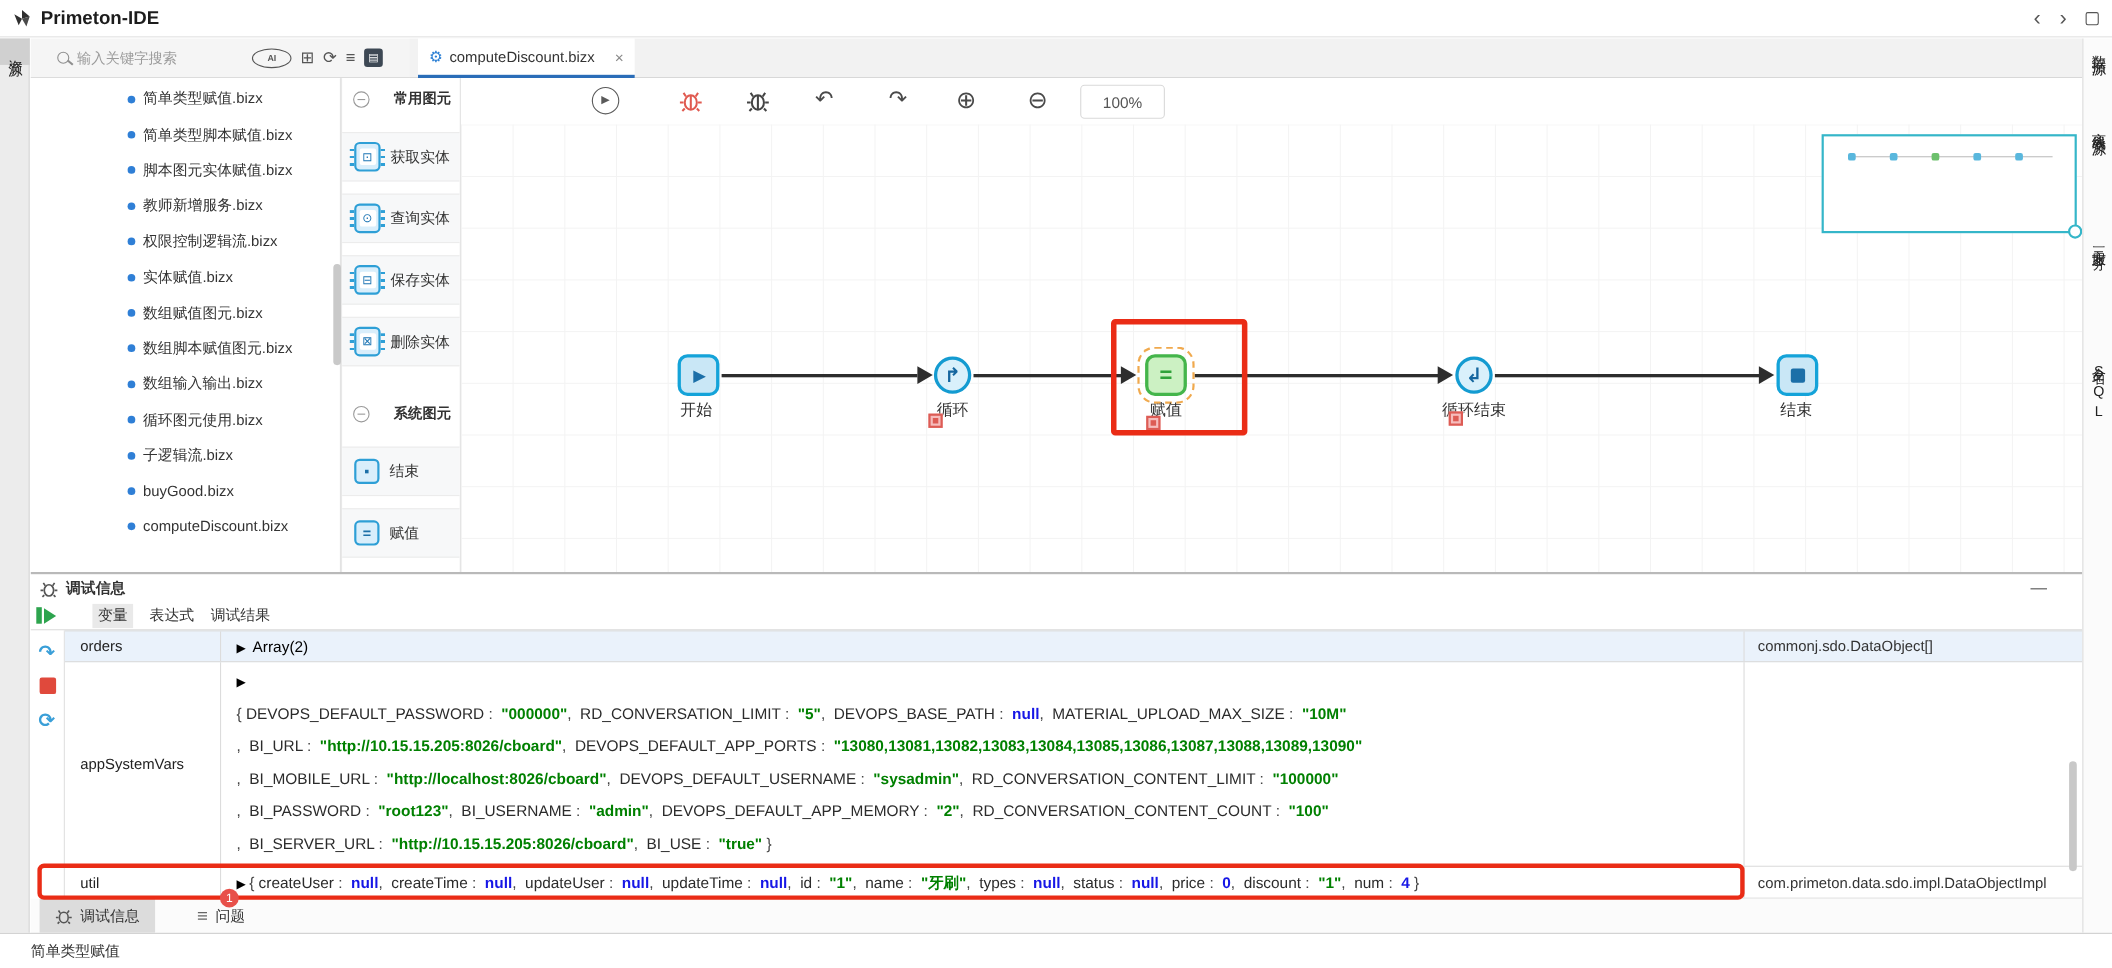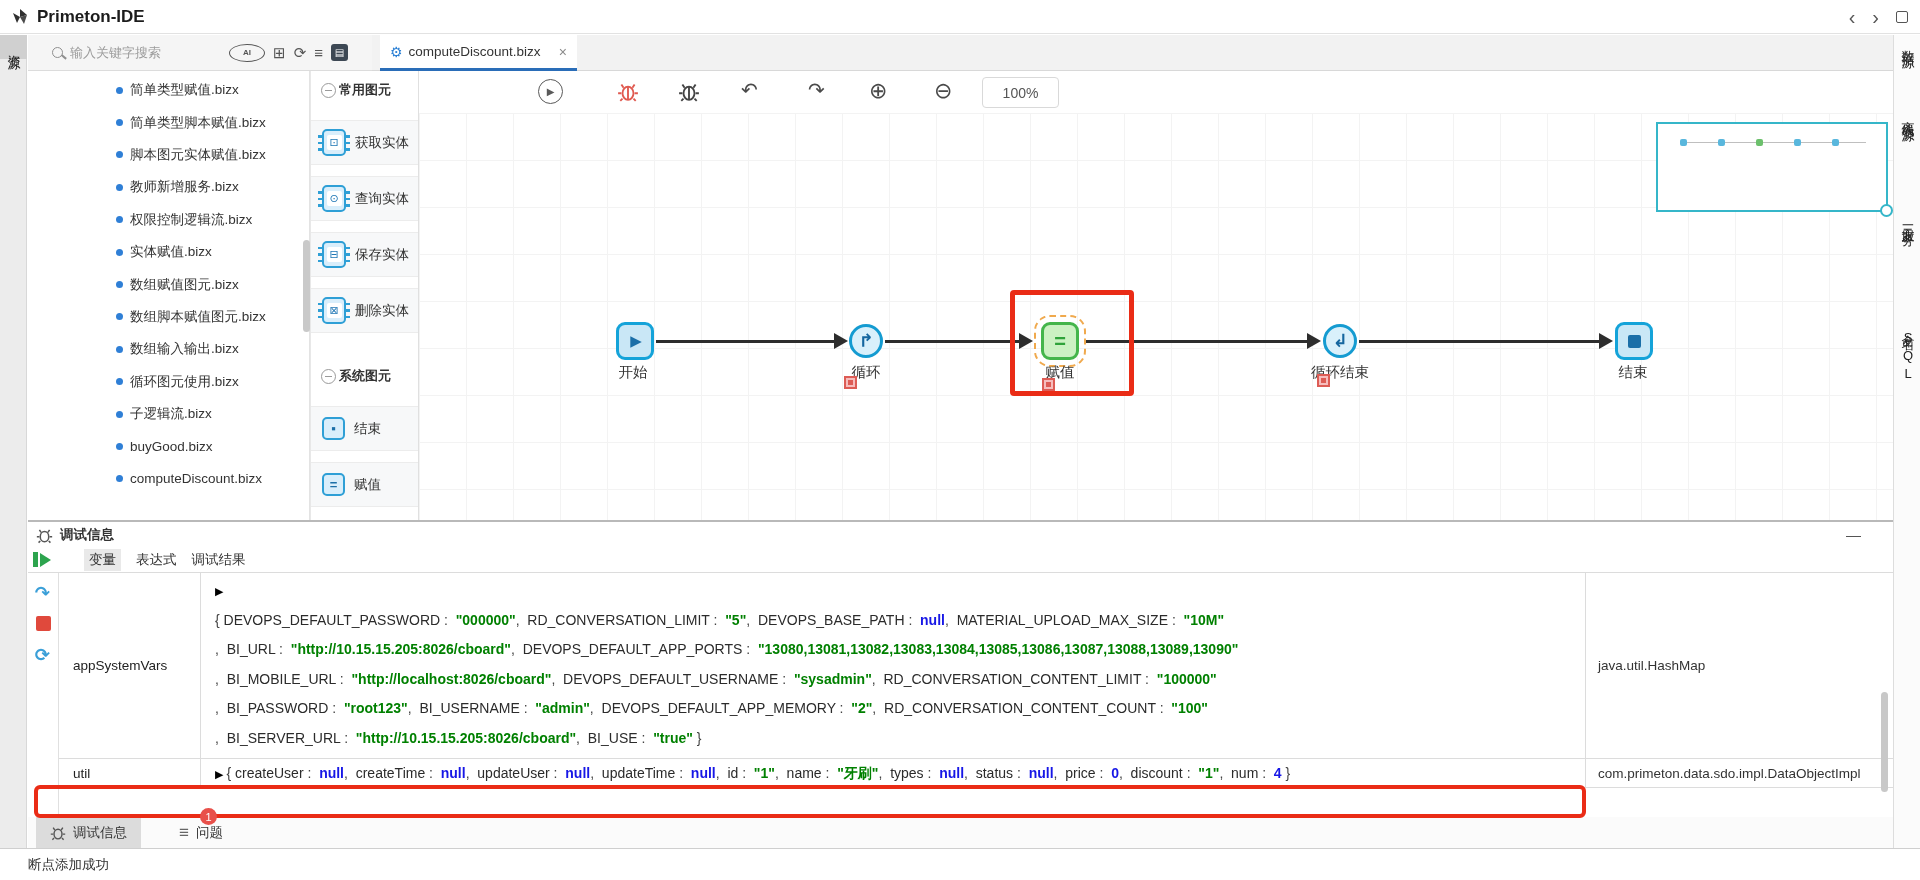--- a/index.html
+++ b/index.html
@@ -44,21 +44,21 @@
   
   #explorer { position:absolute; left:28px; top:71px; width:282px; height:449px; background:#fff;
     border-right:1px solid #e3e3e3; overflow:hidden; padding-top:3px; }
   .file-item { height:32.4px; display:flex; align-items:center; padding-left:88px; font-size:13.5px; color:#333; white-space:nowrap; }
   .bullet { width:7px; height:7px; border-radius:50%; background:#2f7fd6; margin-right:7px; flex:none; }
   #tree-scrollbar { position:absolute; left:303px; top:240px; width:7px; height:92px; background:#c9c9c9; border-radius:4px; z-index:6; }
 
   
   #palette { position:absolute; left:310px; top:71px; width:109px; height:449px; background:#fff;
     border-left:1px solid #e8e8e8; border-right:1px solid #e0e0e0; overflow:hidden; }
-  .pal-header { height:38px; display:flex; align-items:center; gap:3px; padding-left:10px;
+  .pal-header { height:38px; display:flex; align-items:center; gap:22px; padding-left:10px;
     font-size:13px; font-weight:bold; color:#333; }
   .collapse { width:15px; height:15px; border:1.3px solid #9a9a9a; border-radius:50%; position:relative; flex:none; }
   .collapse::after { content:""; position:absolute; left:3px; top:6px; width:7px; height:1.6px; background:#9a9a9a; }
   .pal-item { height:45px; margin-top:11px; background:#f7f8f9; border-top:1px solid #ececec; border-bottom:1px solid #ececec;
     display:flex; align-items:center; gap:9px; padding-left:11px; font-size:13.5px; color:#333; }
   .pal-header.second { margin-top:24px; }
   .chip { width:24px; height:27px; background:#d9eefb; border:2px solid #2e9fd6; border-radius:5px;
     position:relative; flex:none; display:flex; align-items:center; justify-content:center; }
   .chip::before, .chip::after { content:""; position:absolute; top:4px; width:4px; height:18px;
     background:repeating-linear-gradient(#2e9fd6 0 2.5px, transparent 2.5px 6.5px); }
@@ -425,31 +425,37 @@
     <span class="dtab active">变量</span>
     <span class="dtab">表达式</span>
     <span class="dtab">调试结果</span>
   </div>
 
   <span class="gutter-icon" style="top:62px;">↷</span>
   <div id="stop-icon" style="top:94px;"></div>
   <span class="gutter-icon" style="top:124px;">⟳</span>
 
   <div id="dbg-table">
+    <div class="drow first row-h" style="background:#eaf2fb;">
+      <div class="name-cell">orders</div>
+      <div class="val-cell">
+          <div class="val-line"><span class="tok-a">▶ </span><span class="tok-t"> Array(2)</span></div>
+        </div>
+      <div class="type-cell">commonj.sdo.DataObject[]</div>
+    </div>
     <div class="drow row-tall">
       <div class="name-cell">appSystemVars</div>
       <div class="val-cell" style="padding-top:3px;">
           <div class="val-line"><span class="tok-a">▶</span></div>
           <div class="val-line"><span class="tok-p">{ </span><span class="tok-k">DEVOPS_DEFAULT_PASSWORD</span><span class="tok-p"> :  </span><span class="tok-s">"000000"</span><span class="tok-p">,  </span><span class="tok-k">RD_CONVERSATION_LIMIT</span><span class="tok-p"> :  </span><span class="tok-s">"5"</span><span class="tok-p">,  </span><span class="tok-k">DEVOPS_BASE_PATH</span><span class="tok-p"> :  </span><span class="tok-n">null</span><span class="tok-p">,  </span><span class="tok-k">MATERIAL_UPLOAD_MAX_SIZE</span><span class="tok-p"> :  </span><span class="tok-s">"10M"</span></div>
           <div class="val-line"><span class="tok-p">,  </span><span class="tok-k">BI_URL</span><span class="tok-p"> :  </span><span class="tok-s">"http://10.15.15.205:8026/cboard"</span><span class="tok-p">,  </span><span class="tok-k">DEVOPS_DEFAULT_APP_PORTS</span><span class="tok-p"> :  </span><span class="tok-s">"13080,13081,13082,13083,13084,13085,13086,13087,13088,13089,13090"</span></div>
           <div class="val-line"><span class="tok-p">,  </span><span class="tok-k">BI_MOBILE_URL</span><span class="tok-p"> :  </span><span class="tok-s">"http://localhost:8026/cboard"</span><span class="tok-p">,  </span><span class="tok-k">DEVOPS_DEFAULT_USERNAME</span><span class="tok-p"> :  </span><span class="tok-s">"sysadmin"</span><span class="tok-p">,  </span><span class="tok-k">RD_CONVERSATION_CONTENT_LIMIT</span><span class="tok-p"> :  </span><span class="tok-s">"100000"</span></div>
           <div class="val-line"><span class="tok-p">,  </span><span class="tok-k">BI_PASSWORD</span><span class="tok-p"> :  </span><span class="tok-s">"root123"</span><span class="tok-p">,  </span><span class="tok-k">BI_USERNAME</span><span class="tok-p"> :  </span><span class="tok-s">"admin"</span><span class="tok-p">,  </span><span class="tok-k">DEVOPS_DEFAULT_APP_MEMORY</span><span class="tok-p"> :  </span><span class="tok-s">"2"</span><span class="tok-p">,  </span><span class="tok-k">RD_CONVERSATION_CONTENT_COUNT</span><span class="tok-p"> :  </span><span class="tok-s">"100"</span></div>
           <div class="val-line"><span class="tok-p">,  </span><span class="tok-k">BI_SERVER_URL</span><span class="tok-p"> :  </span><span class="tok-s">"http://10.15.15.205:8026/cboard"</span><span class="tok-p">,  </span><span class="tok-k">BI_USE</span><span class="tok-p"> :  </span><span class="tok-s">"true"</span><span class="tok-p"> }</span></div>
         </div>
-      <div class="type-cell">java.util.HashMap</div>
     </div>
     <div class="drow row-h">
       <div class="name-cell">util</div>
       <div class="val-cell">
           <div class="val-line"><span class="tok-a">▶ </span><span class="tok-p">{ </span><span class="tok-k">createUser</span><span class="tok-p"> :  </span><span class="tok-n">null</span><span class="tok-p">,  </span><span class="tok-k">createTime</span><span class="tok-p"> :  </span><span class="tok-n">null</span><span class="tok-p">,  </span><span class="tok-k">updateUser</span><span class="tok-p"> :  </span><span class="tok-n">null</span><span class="tok-p">,  </span><span class="tok-k">updateTime</span><span class="tok-p"> :  </span><span class="tok-n">null</span><span class="tok-p">,  </span><span class="tok-k">id</span><span class="tok-p"> :  </span><span class="tok-s">"1"</span><span class="tok-p">,  </span><span class="tok-k">name</span><span class="tok-p"> :  </span><span class="tok-s">"牙刷"</span><span class="tok-p">,  </span><span class="tok-k">types</span><span class="tok-p"> :  </span><span class="tok-n">null</span><span class="tok-p">,  </span><span class="tok-k">status</span><span class="tok-p"> :  </span><span class="tok-n">null</span><span class="tok-p">,  </span><span class="tok-k">price</span><span class="tok-p"> :  </span><span class="tok-n">0</span><span class="tok-p">,  </span><span class="tok-k">discount</span><span class="tok-p"> :  </span><span class="tok-s">"1"</span><span class="tok-p">,  </span><span class="tok-k">num</span><span class="tok-p"> :  </span><span class="tok-n">4</span><span class="tok-p"> }</span></div>
         </div>
       <div class="type-cell">com.primeton.data.sdo.impl.DataObjectImpl</div>
     </div>
   </div>
   <div class="annotation" style="left:6px;top:263px;width:1552px;height:33px;border-width:4px;border-radius:6px;"></div>
@@ -467,14 +473,14 @@
     <span>调试信息</span>
   </div>
   <div class="btab">
     <span style="font-size:17px;color:#666;">≡</span>
     <span>问题</span>
   </div>
   <div id="problems-badge">1</div>
 </div>
 
 <div id="status-bar">
-  <span>断点添加成功</span>
+  <span>简单类型赋值</span>
 </div>
 
 </body></html>

